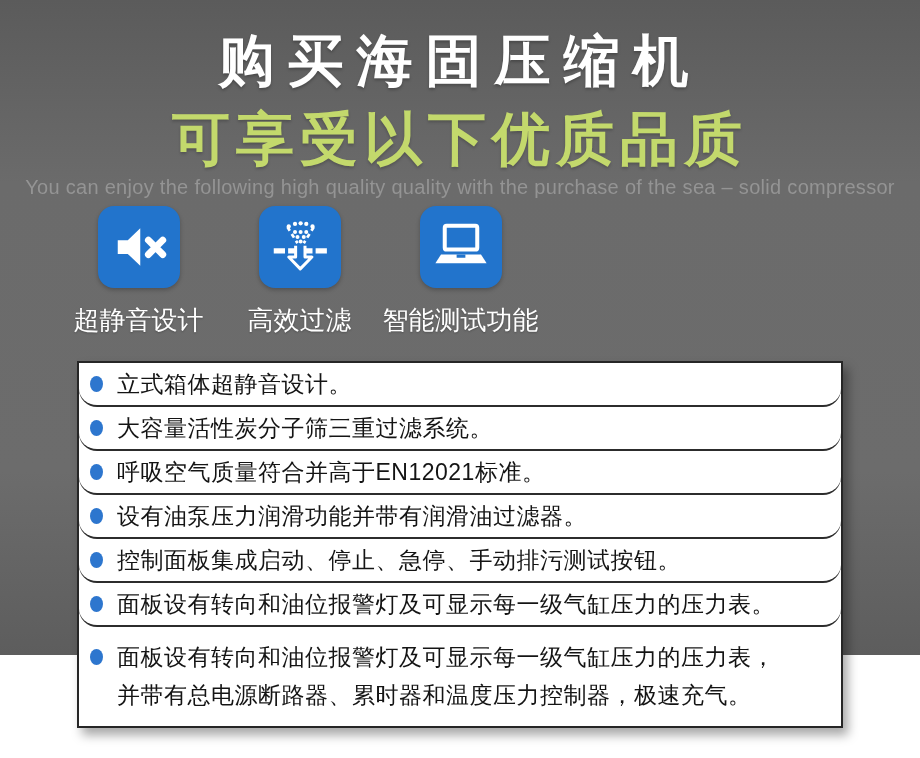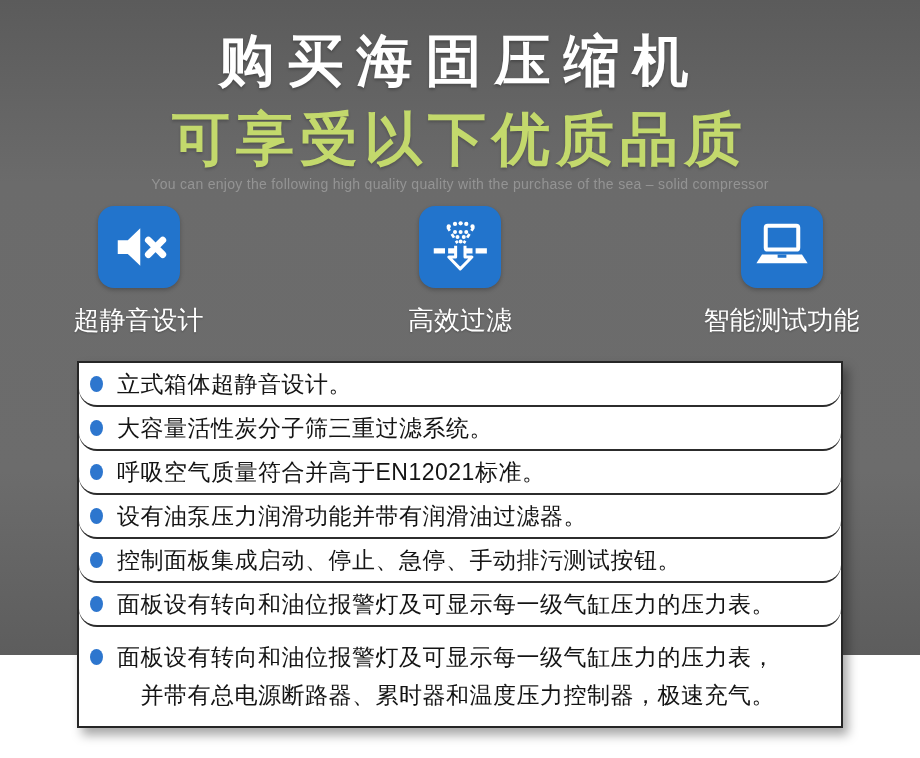--- a/index.html
+++ b/index.html
@@ -13,24 +13,24 @@
   
   .hdr { position:absolute; top:30px; left:0; width:100%; text-align:center; }
   .title {
     font-size:56px; font-weight:800; color:#ffffff; letter-spacing:13px;
     line-height:1.1; text-shadow:0 2px 3px rgba(0,0,0,.25); white-space:nowrap;
   }
   .subtitle {
     font-size:58px; font-weight:800; color:#c3d96c; letter-spacing:6px;
     line-height:1.05; margin-top:17px; text-shadow:0 2px 3px rgba(0,0,0,.2); white-space:nowrap;
   }
-  .sub-en { font-size:14px; color:#949494; margin-top:7px; letter-spacing:0.3px; white-space:nowrap; }
+  .sub-en { font-size:20px; color:#949494; margin-top:7px; letter-spacing:0.3px; white-space:nowrap; }
 
   
-  .icons { position:absolute; top:206px; left:58px; width:804px; display:flex; justify-content:space-between;gap:48px; }
+  .icons { position:absolute; top:206px; left:58px; width:804px; display:flex; justify-content:flex-start; }
   .col { width:161px; display:flex; flex-direction:column; align-items:center; }
   .ibox {
     width:82px; height:82px; border-radius:16px; background:#2274cc;
     display:flex; align-items:center; justify-content:center;
     box-shadow:0 2px 4px rgba(0,0,0,.25);
   }
   .ibox svg { width:60px; height:60px; display:block; }
   .ilabel { margin-top:15px; font-size:26px; color:#ffffff; white-space:nowrap; text-shadow:0 1px 2px rgba(0,0,0,.25); }
 
   
@@ -43,21 +43,21 @@
     display:flex; align-items:center; height:42px;
     border-bottom:2px solid #2c2c2c; padding-left:11px;border-radius:18px;
   }
   .row-multi { height:auto; align-items:flex-start; border-bottom:none; padding-top:11px; padding-bottom:12px; }
   .dot {
     flex:0 0 13px; width:13px; height:16px; border-radius:50%;
     background:#2d76ce; margin-right:14px;
   }
   .row-multi .dot { margin-top:11px; }
   .rowtext { font-size:23px; color:#141414; letter-spacing:0.5px; white-space:nowrap; }
-  .rowtext .line { line-height:38px; white-space:nowrap;text-align:right; }
+  .rowtext .line { line-height:38px; white-space:nowrap; }
 </style>
 </head>
 <body>
 
 <div class="canvas">
 
   <div class="hdr">
     <div class="title">购买海固压缩机</div>
     <div class="subtitle">可享受以下优质品质</div>
     <div class="sub-en">You can enjoy the following high quality quality with the purchase of the sea – solid compressor</div>

